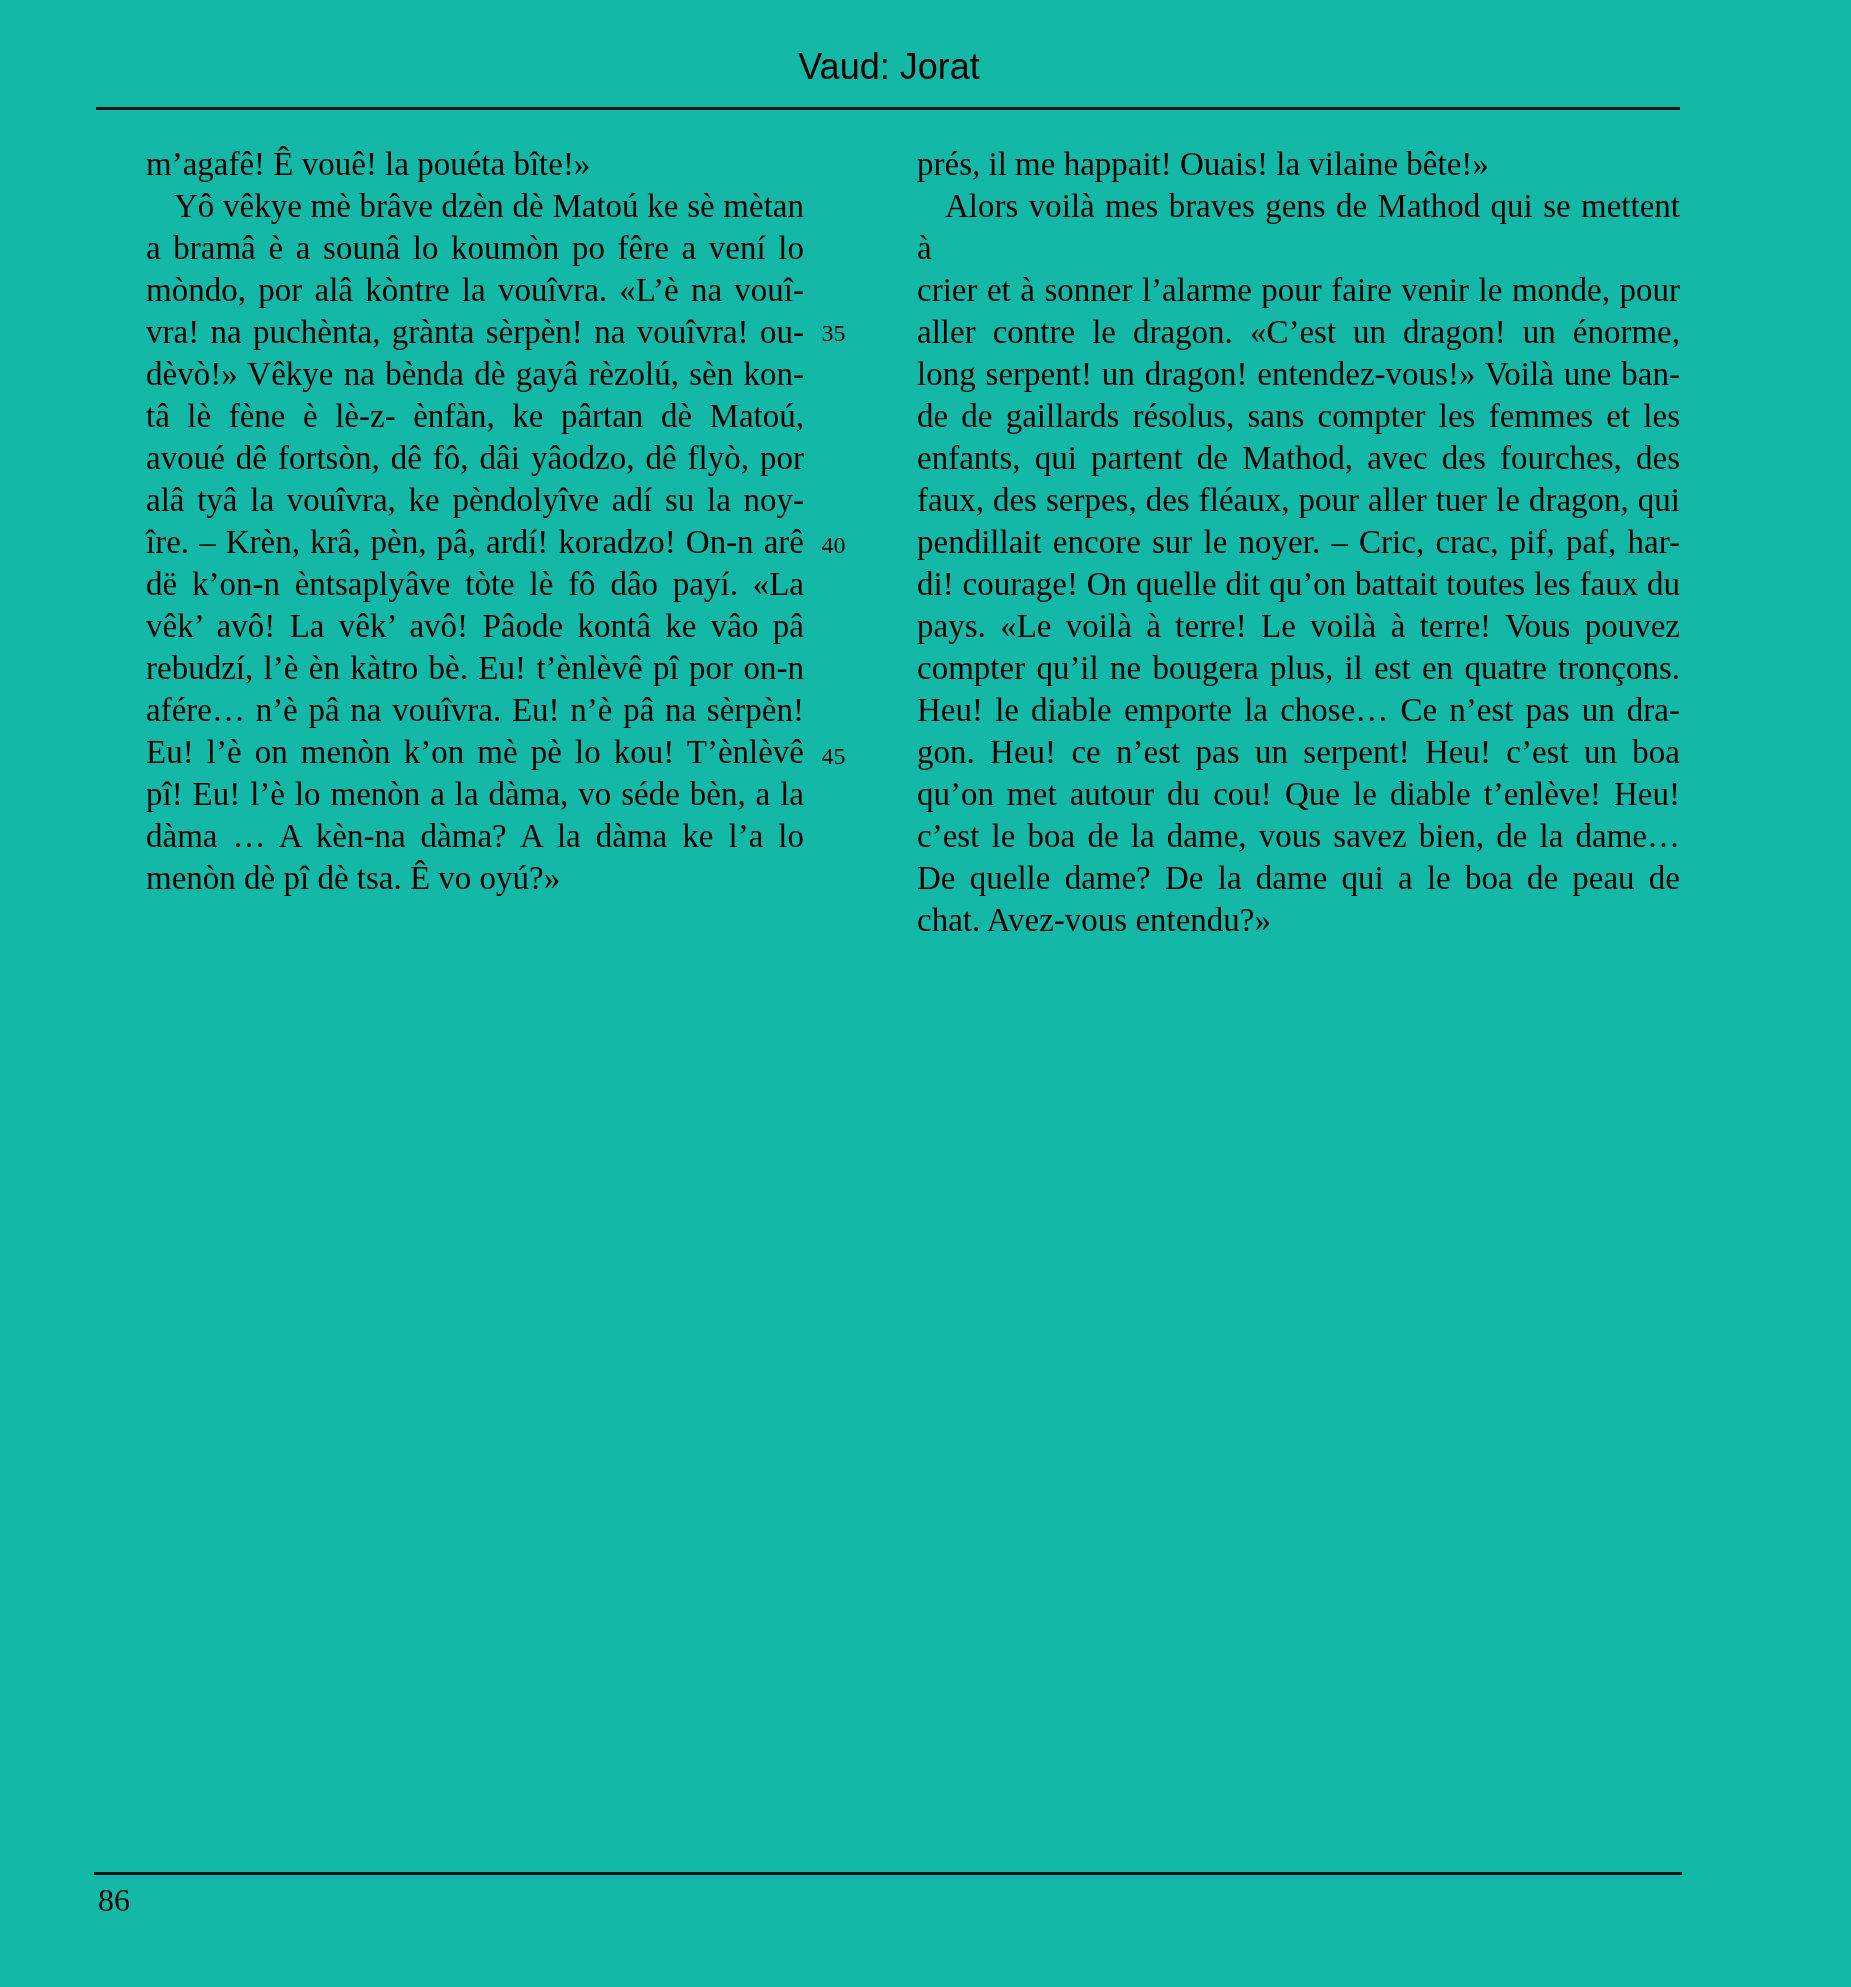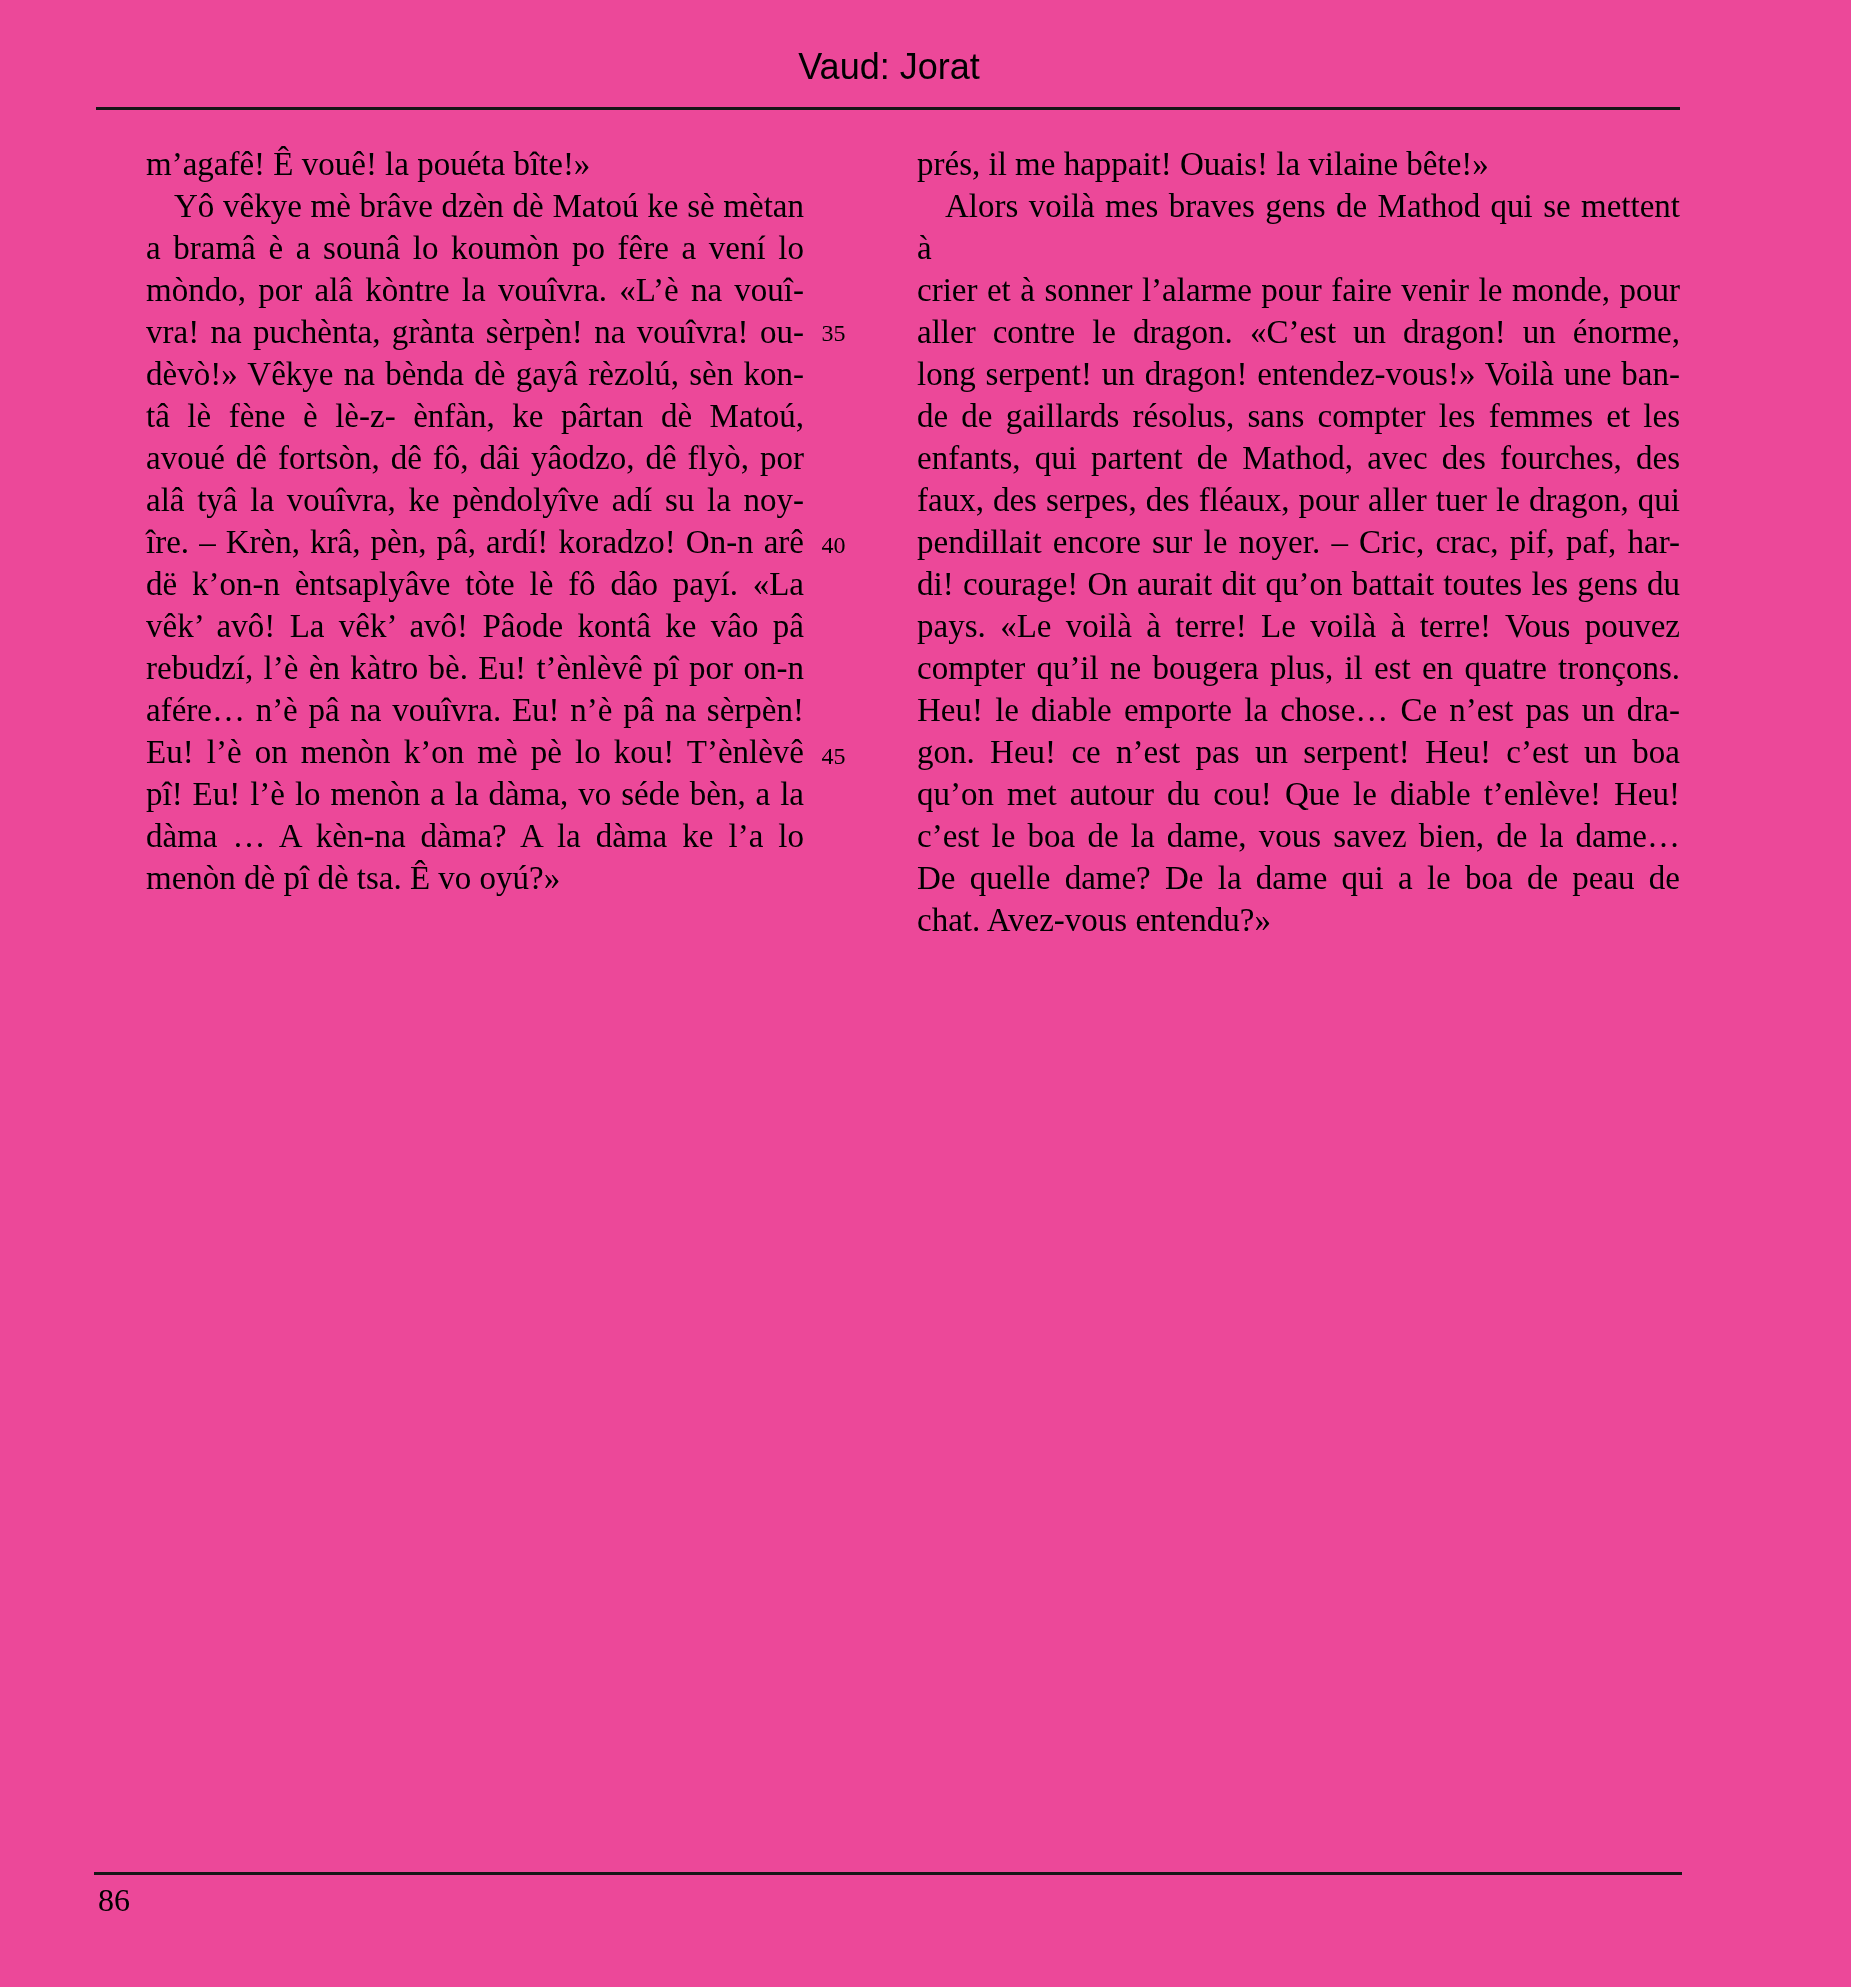--- a/index.html
+++ b/index.html
@@ -1,20 +1,20 @@
 <!DOCTYPE html>
 <html style="font-size:13.4px"><head>
 <meta charset="utf-8">
 <style>
   html, body { margin: 0; padding: 0; background: #ffffff; }
   .page {
     position: relative;
     width: 1851px;
     height: 1988px;
-    background: #ec4899;
+    background: #14b8a6;
     color: #000000;
     font-family: "Liberation Serif", serif;
     overflow: hidden;
   }
   .header-title {
     position: absolute;
     left: 98px;
     top: 47px;
     width: 1582px;
     text-align: center;
@@ -120,21 +120,21 @@
     <div class="col-right">
       <div class="line end">prés, il me happait! Ouais! la vilaine bête!»</div>
       <div class="line indent">Alors voilà mes braves gens de Mathod qui se mettent à</div>
       <div class="line">crier et à sonner l’alarme pour faire venir le monde, pour</div>
       <div class="line">aller contre le dragon. «C’est un dragon! un énorme,</div>
       <div class="line">long serpent! un dragon! entendez-vous!» Voilà une ban-</div>
       <div class="line">de de gaillards résolus, sans compter les femmes et les</div>
       <div class="line">enfants, qui partent de Mathod, avec des fourches, des</div>
       <div class="line">faux, des serpes, des fléaux, pour aller tuer le dragon, qui</div>
       <div class="line">pendillait encore sur le noyer. – Cric, crac, pif, paf, har-</div>
-      <div class="line">di! courage! On aurait dit qu’on battait toutes les gens du</div>
+      <div class="line">di! courage! On quelle dit qu’on battait toutes les faux du</div>
       <div class="line">pays. «Le voilà à terre! Le voilà à terre! Vous pouvez</div>
       <div class="line">compter qu’il ne bougera plus, il est en quatre tronçons.</div>
       <div class="line">Heu! le diable emporte la chose… Ce n’est pas un dra-</div>
       <div class="line">gon. Heu! ce n’est pas un serpent! Heu! c’est un boa</div>
       <div class="line">qu’on met autour du cou! Que le diable t’enlève! Heu!</div>
       <div class="line">c’est le boa de la dame, vous savez bien, de la dame…</div>
       <div class="line">De quelle dame? De la dame qui a le boa de peau de</div>
       <div class="line end">chat. Avez-vous entendu?»</div>
     </div>
 

